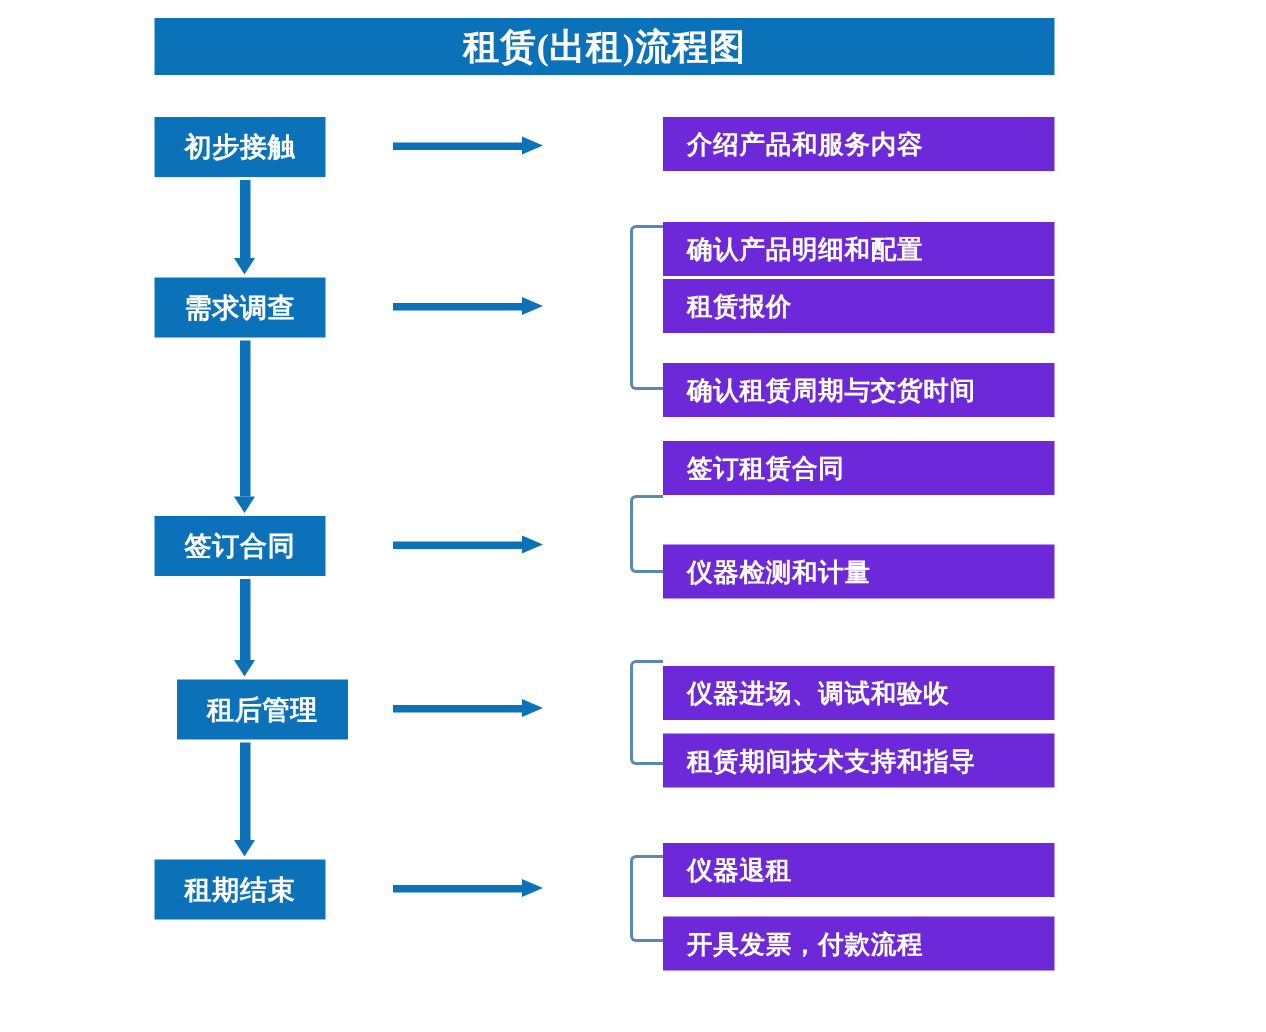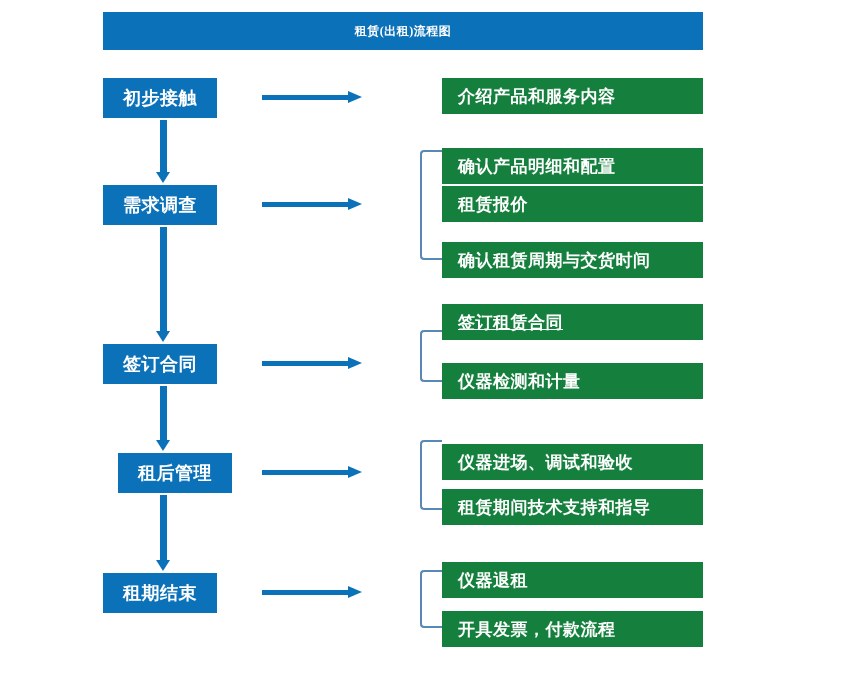--- a/index.html
+++ b/index.html
@@ -27,21 +27,21 @@
     position: absolute;
     left: 103px;
     top: 12px;
     width: 600px;
     height: 38px;
     background: #0b72ba;
     color: #ffffff;
     display: flex;
     align-items: center;
     justify-content: center;
-    font-size: 12px;
+    font-size: 24px;
     font-weight: bold;
     letter-spacing: 0.5px;
   }
 
   
   .stage-box {
     position: absolute;
     left: 103px;
     width: 114px;
     height: 40px;
@@ -54,21 +54,21 @@
     font-weight: bold;
     letter-spacing: 0.5px;
   }
 
   
   .detail-box {
     position: absolute;
     left: 442px;
     width: 261px;
     height: 36px;
-    background: #15803d;
+    background: #6d28d9;
     color: #ffffff;
     display: flex;
     align-items: center;
     font-size: 17px;
     font-weight: bold;
     padding-left: 16px;
     box-sizing: border-box;
     letter-spacing: 0.5px;
   }
 
@@ -186,21 +186,21 @@
   <div class="bracket" style="top:330px; height:52px;"></div>
   <div class="bracket" style="top:440px; height:70px;"></div>
   <div class="bracket" style="top:570px; height:58px;"></div>
 
   <div class="detail-box" style="top:78px;">介绍产品和服务内容</div>
 
   <div class="detail-box" style="top:148px;">确认产品明细和配置</div>
   <div class="detail-box" style="top:186px;">租赁报价</div>
   <div class="detail-box" style="top:242px;">确认租赁周期与交货时间</div>
 
-  <div class="detail-box" style="top:304px;text-decoration:underline;">签订租赁合同</div>
+  <div class="detail-box" style="top:294px;">签订租赁合同</div>
   <div class="detail-box" style="top:363px;">仪器检测和计量</div>
 
   <div class="detail-box" style="top:444px;">仪器进场、调试和验收</div>
   <div class="detail-box" style="top:489px;">租赁期间技术支持和指导</div>
 
   <div class="detail-box" style="top:562px;">仪器退租</div>
   <div class="detail-box" style="top:611px;">开具发票，付款流程</div>
 
 </div>
 

